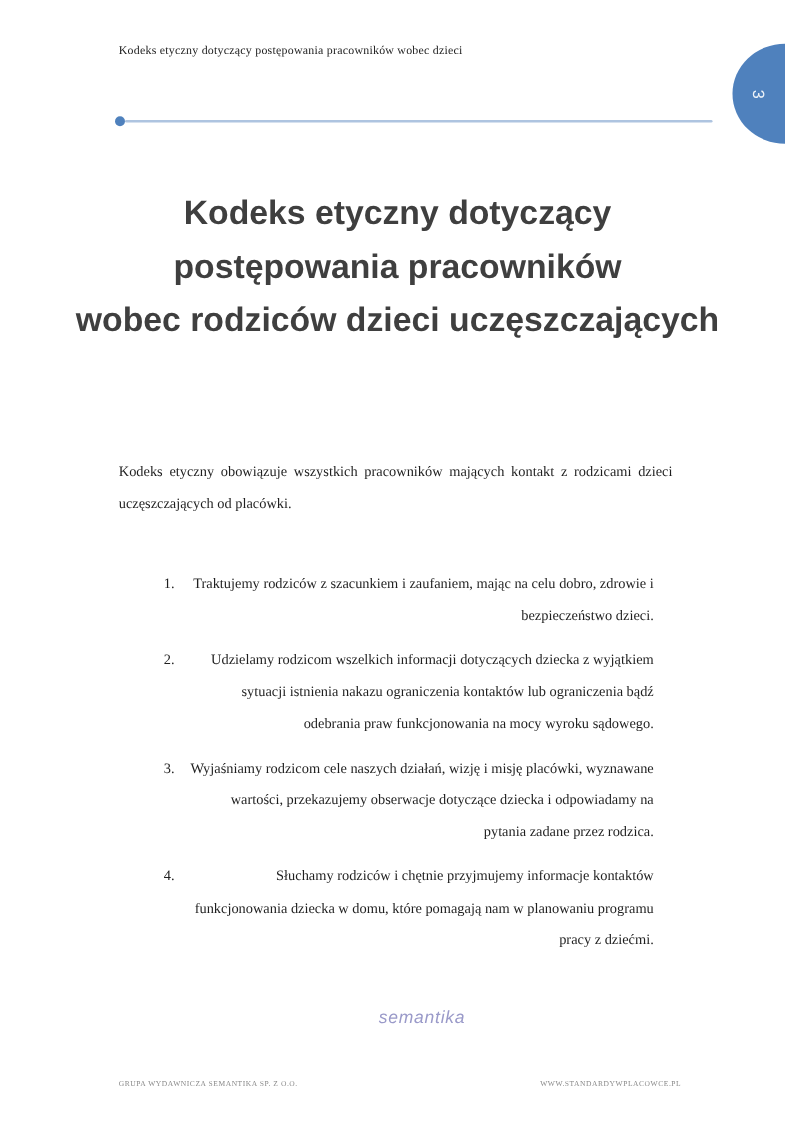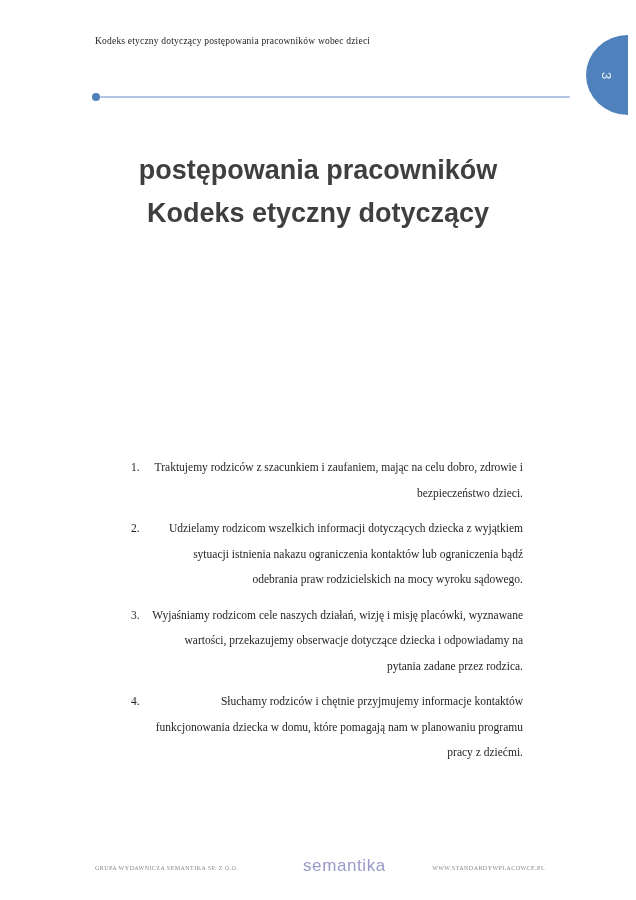--- a/index.html
+++ b/index.html
@@ -53,23 +53,23 @@
   }
   .kodeks-item .li-num { width:17px; flex:none; }
   .kodeks-item .li-text { flex:1;text-align:right; }
   
   .footer-company {
     position:absolute; left:95px; top:865px;
     font-size:6px; letter-spacing:.45px; text-transform:uppercase;
     color:var(--footer-text); font-family:"Liberation Serif", serif;
   }
   .footer-logo {
-    position:absolute; left:303px; top:856px;
-    font-family:"Liberation Sans", sans-serif; font-size:17px;
-    letter-spacing:.6px; color:var(--logo); font-weight:normal;
+    position:absolute; left:303px; top:805px;
+    font-family:"Liberation Sans", sans-serif; font-size:14px;
+    letter-spacing:.6px; color:var(--logo); font-weight:normal;font-style:italic;
   }
   .footer-site {
     position:absolute; right:91px; top:865px;
     font-size:6px; letter-spacing:.45px; text-transform:uppercase;
     color:var(--footer-text);
   }
 </style>
 </head>
 <body>
 
@@ -78,33 +78,35 @@
   <div class="running-header">Kodeks etyczny dotyczący postępowania pracowników wobec dzieci</div>
 
   <div class="page-badge">
     <span class="num">3</span>
   </div>
 
   <div class="rule-dot"></div>
   <div class="rule-line"></div>
 
   <div class="doc-title">
+    <div>Kodeks etyczny dotyczący</div>
     <div>postępowania pracowników</div>
-    <div>Kodeks etyczny dotyczący</div>
+    <div>wobec rodziców dzieci uczęszczających</div>
   </div>
 
+  <div class="intro">Kodeks etyczny obowiązuje wszystkich pracowników mających kontakt z rodzicami dzieci uczęszczających od placówki.</div>
 
   <div class="kodeks-list">
     <div class="kodeks-item">
       <span class="li-num">1.</span>
       <span class="li-text">Traktujemy rodziców z szacunkiem i zaufaniem, mając na celu dobro, zdrowie i bezpieczeństwo dzieci.</span>
     </div>
     <div class="kodeks-item">
       <span class="li-num">2.</span>
-      <span class="li-text">Udzielamy rodzicom wszelkich informacji dotyczących dziecka z wyjątkiem sytuacji istnienia nakazu ograniczenia kontaktów lub ograniczenia bądź odebrania praw rodzicielskich na mocy wyroku sądowego.</span>
+      <span class="li-text">Udzielamy rodzicom wszelkich informacji dotyczących dziecka z wyjątkiem sytuacji istnienia nakazu ograniczenia kontaktów lub ograniczenia bądź odebrania praw funkcjonowania na mocy wyroku sądowego.</span>
     </div>
     <div class="kodeks-item">
       <span class="li-num">3.</span>
       <span class="li-text">Wyjaśniamy rodzicom cele naszych działań, wizję i misję placówki, wyznawane wartości, przekazujemy obserwacje dotyczące dziecka i odpowiadamy na pytania zadane przez rodzica.</span>
     </div>
     <div class="kodeks-item">
       <span class="li-num">4.</span>
       <span class="li-text">Słuchamy rodziców i chętnie przyjmujemy informacje kontaktów funkcjonowania dziecka w domu, które pomagają nam w planowaniu programu pracy z dziećmi.</span>
     </div>
   </div>

